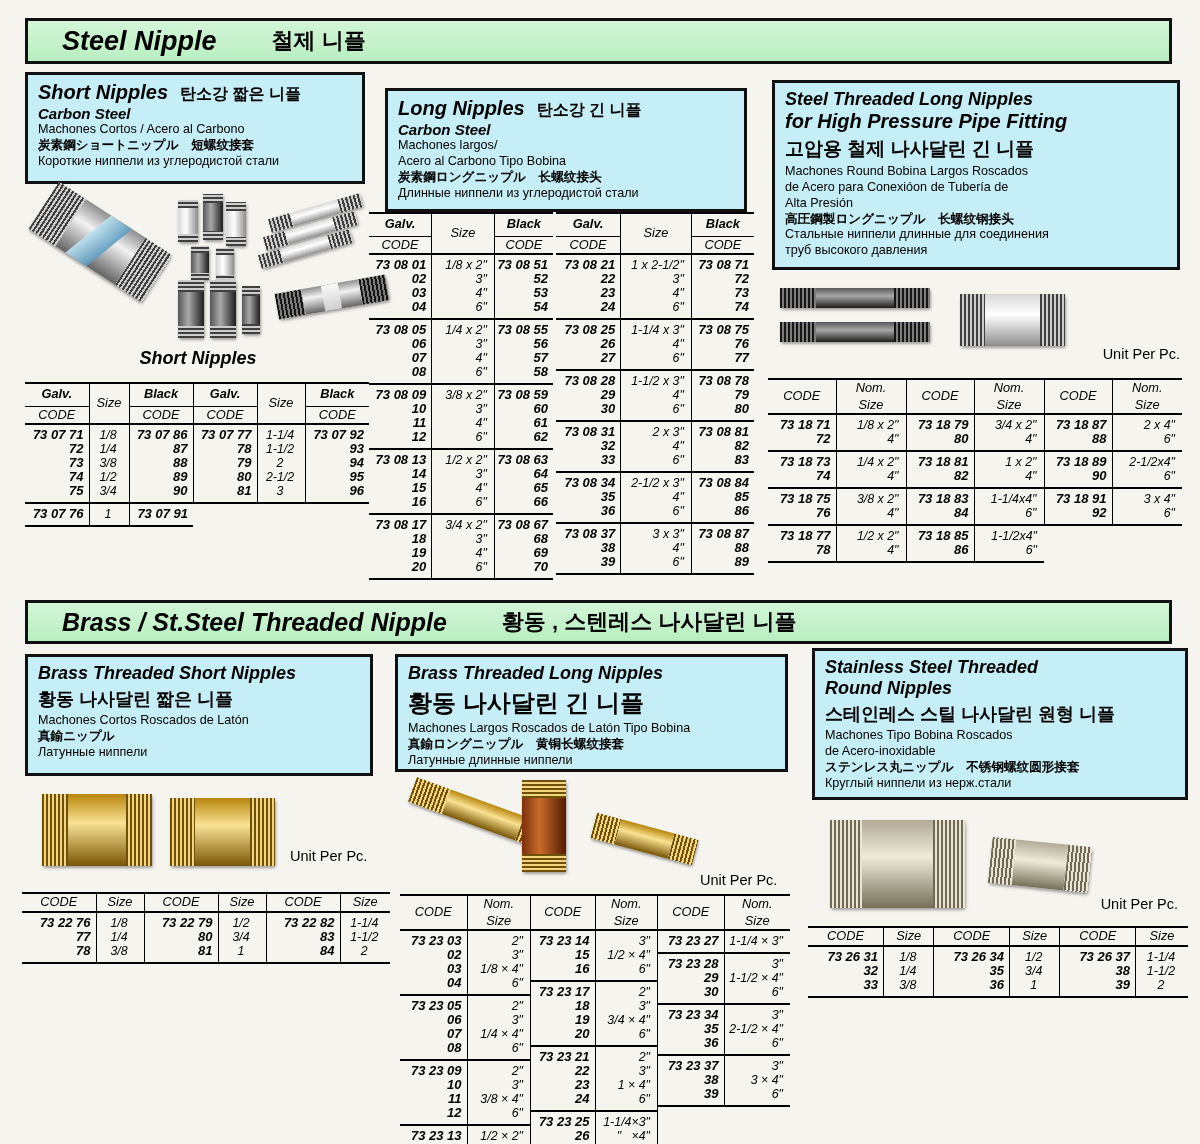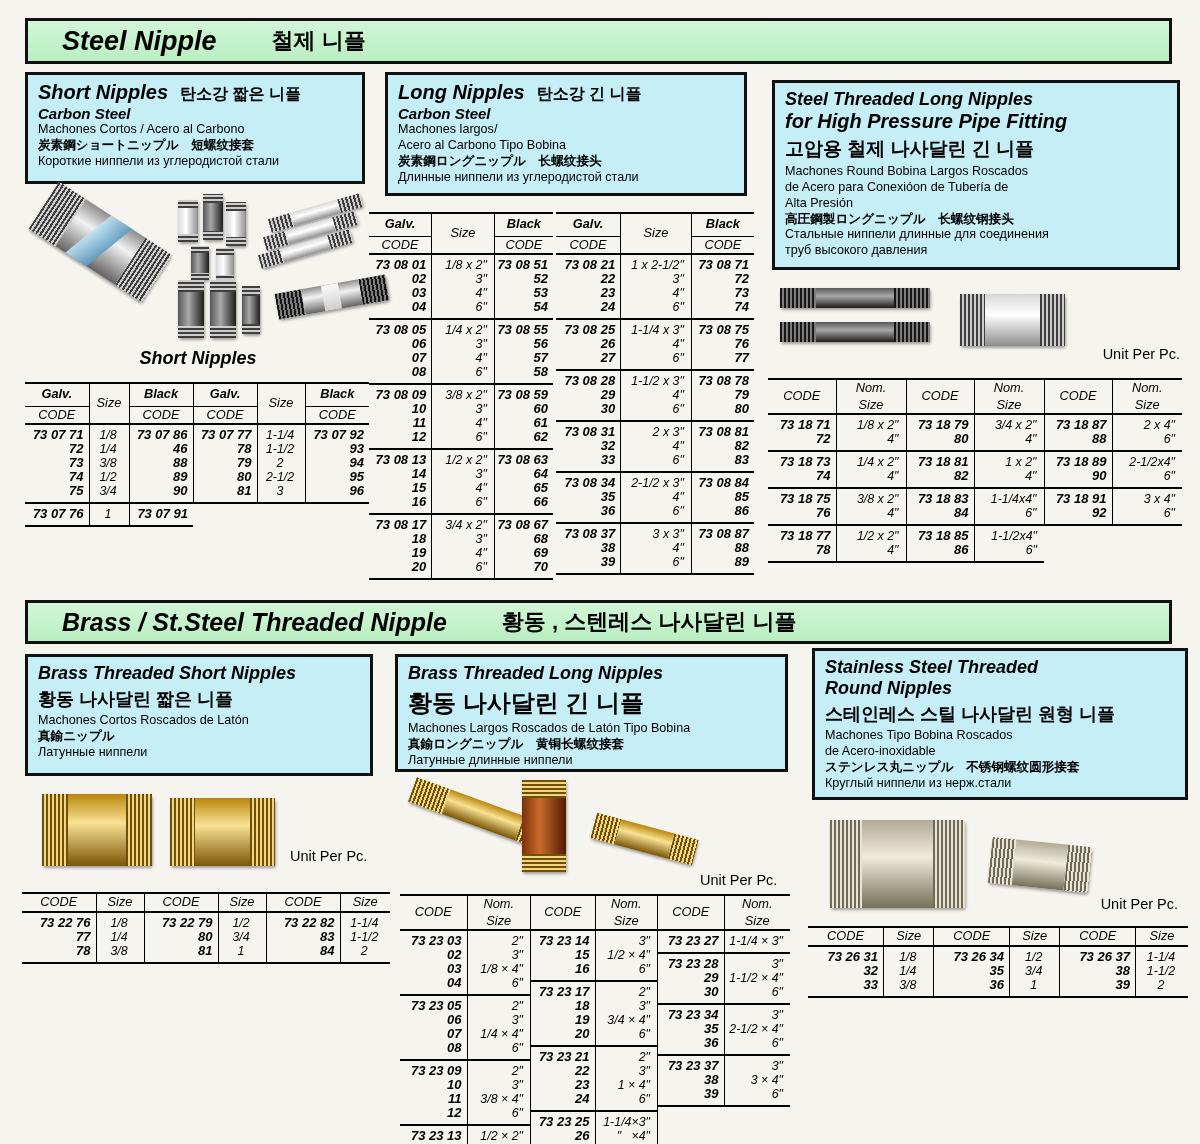--- a/index.html
+++ b/index.html
@@ -82,21 +82,21 @@
   </div>
 
   <div class="cybox" style="left:25px;top:72px;width:340px;height:112px">
     <div><span class="bt-en">Short Nipples</span><span class="bt-ko">탄소강 짧은 니플</span></div>
     <div class="bsub">Carbon Steel</div>
     <div class="bln">Machones Cortos / Acero al Carbono</div>
     <div class="bln cjk">炭素鋼ショートニップル　短螺纹接套</div>
     <div class="bln">Короткие ниппели из углеродистой стали</div>
   </div>
 
-  <div class="cybox" style="left:385px;top:72px;width:362px;height:124px">
+  <div class="cybox" style="left:385px;top:88px;width:362px;height:124px">
     <div><span class="bt-en">Long Nipples</span><span class="bt-ko">탄소강 긴 니플</span></div>
     <div class="bsub">Carbon Steel</div>
     <div class="bln">Machones largos/</div>
     <div class="bln">Acero al Carbono Tipo Bobina</div>
     <div class="bln cjk">炭素鋼ロングニップル　长螺纹接头</div>
     <div class="bln">Длинные ниппели из углеродистой стали</div>
   </div>
 
   <div class="cybox" style="left:772px;top:80px;width:408px;height:190px">
     <div class="bt-en sm">Steel Threaded Long Nipples</div>
@@ -230,21 +230,21 @@
             </td>
             <td class="c">
               <div>1/8</div>
               <div>1/4</div>
               <div>3/8</div>
               <div>1/2</div>
               <div>3/4</div>
             </td>
             <td class="code">
               <div>73 07 86</div>
-              <div>46</div>
+              <div>87</div>
               <div>88</div>
               <div>89</div>
               <div>90</div>
             </td>
             <td class="code">
               <div>73 07 77</div>
               <div>78</div>
               <div>79</div>
               <div>80</div>
               <div>81</div>

